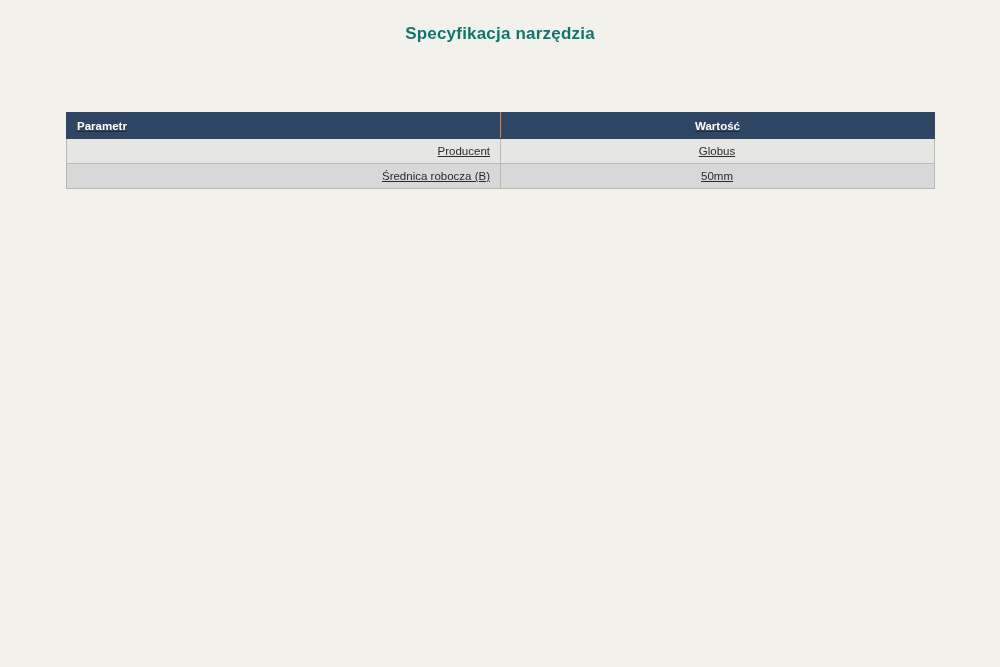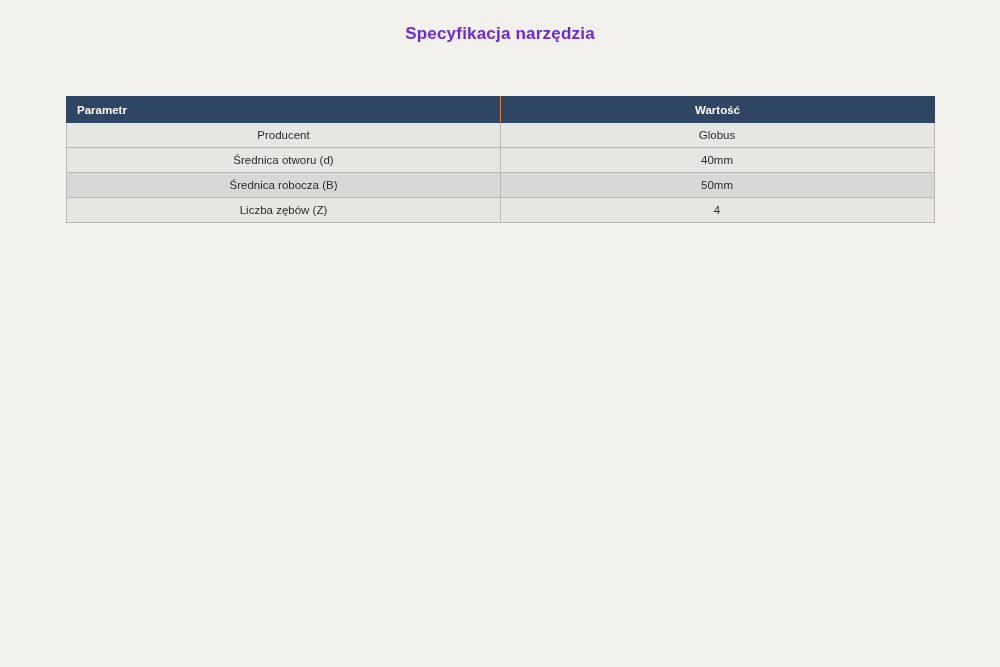--- a/index.html
+++ b/index.html
@@ -22,28 +22,29 @@
     box-sizing: border-box;
   }
   .page-title {
     position: absolute;
     top: 24px;
     left: 0;
     width: 1000px;
     text-align: center;
     font-size: 17px;
     font-weight: bold;
-    color: #6d28d9;
+    color: #0f766e;
     letter-spacing: 0.2px;
   }
   .spec-table-wrap {
     position: absolute;
-    top: 96px;
+    top: 112px;
     left: 66px;
     width: 868px;
+    text-decoration: underline;
   }
   table.spec-table {
     width: 868px;
     border-collapse: collapse;
     table-layout: fixed;
     font-size: 11.5px;
   }
   table.spec-table col.col-param { width: 434px; }
   table.spec-table col.col-value { width: 434px; }
 
@@ -66,21 +67,21 @@
   }
   table.spec-table tbody td {
     height: 25px;
     padding: 0 10px;
     border: 1px solid #b9b9b4;
     box-sizing: border-box;
     color: #2b2b2b;
     font-size: 11.5px;
   }
   table.spec-table tbody td.td-param {
-    text-align: center;
+    text-align: right;
   }
   table.spec-table tbody td.td-value {
     text-align: center;
     padding-left: 9px;
   }
   table.spec-table tbody tr.row-even td {
     background: #e6e6e3;
   }
   table.spec-table tbody tr.row-odd td {
     background: #d7d8d8;
@@ -103,29 +104,21 @@
         <tr>
           <th class="th-param">Parametr</th>
           <th class="th-value">Wartość</th>
         </tr>
       </thead>
       <tbody>
         <tr class="row-even">
           <td class="td-param">Producent</td>
           <td class="td-value">Globus</td>
         </tr>
-        <tr class="row-even">
-          <td class="td-param">Średnica otworu (d)</td>
-          <td class="td-value">40mm</td>
-        </tr>
         <tr class="row-odd">
           <td class="td-param">Średnica robocza (B)</td>
           <td class="td-value">50mm</td>
-        </tr>
-        <tr class="row-even">
-          <td class="td-param">Liczba zębów (Z)</td>
-          <td class="td-value">4</td>
         </tr>
       </tbody>
     </table>
   </div>
 
 </div>
 
 </body></html>

